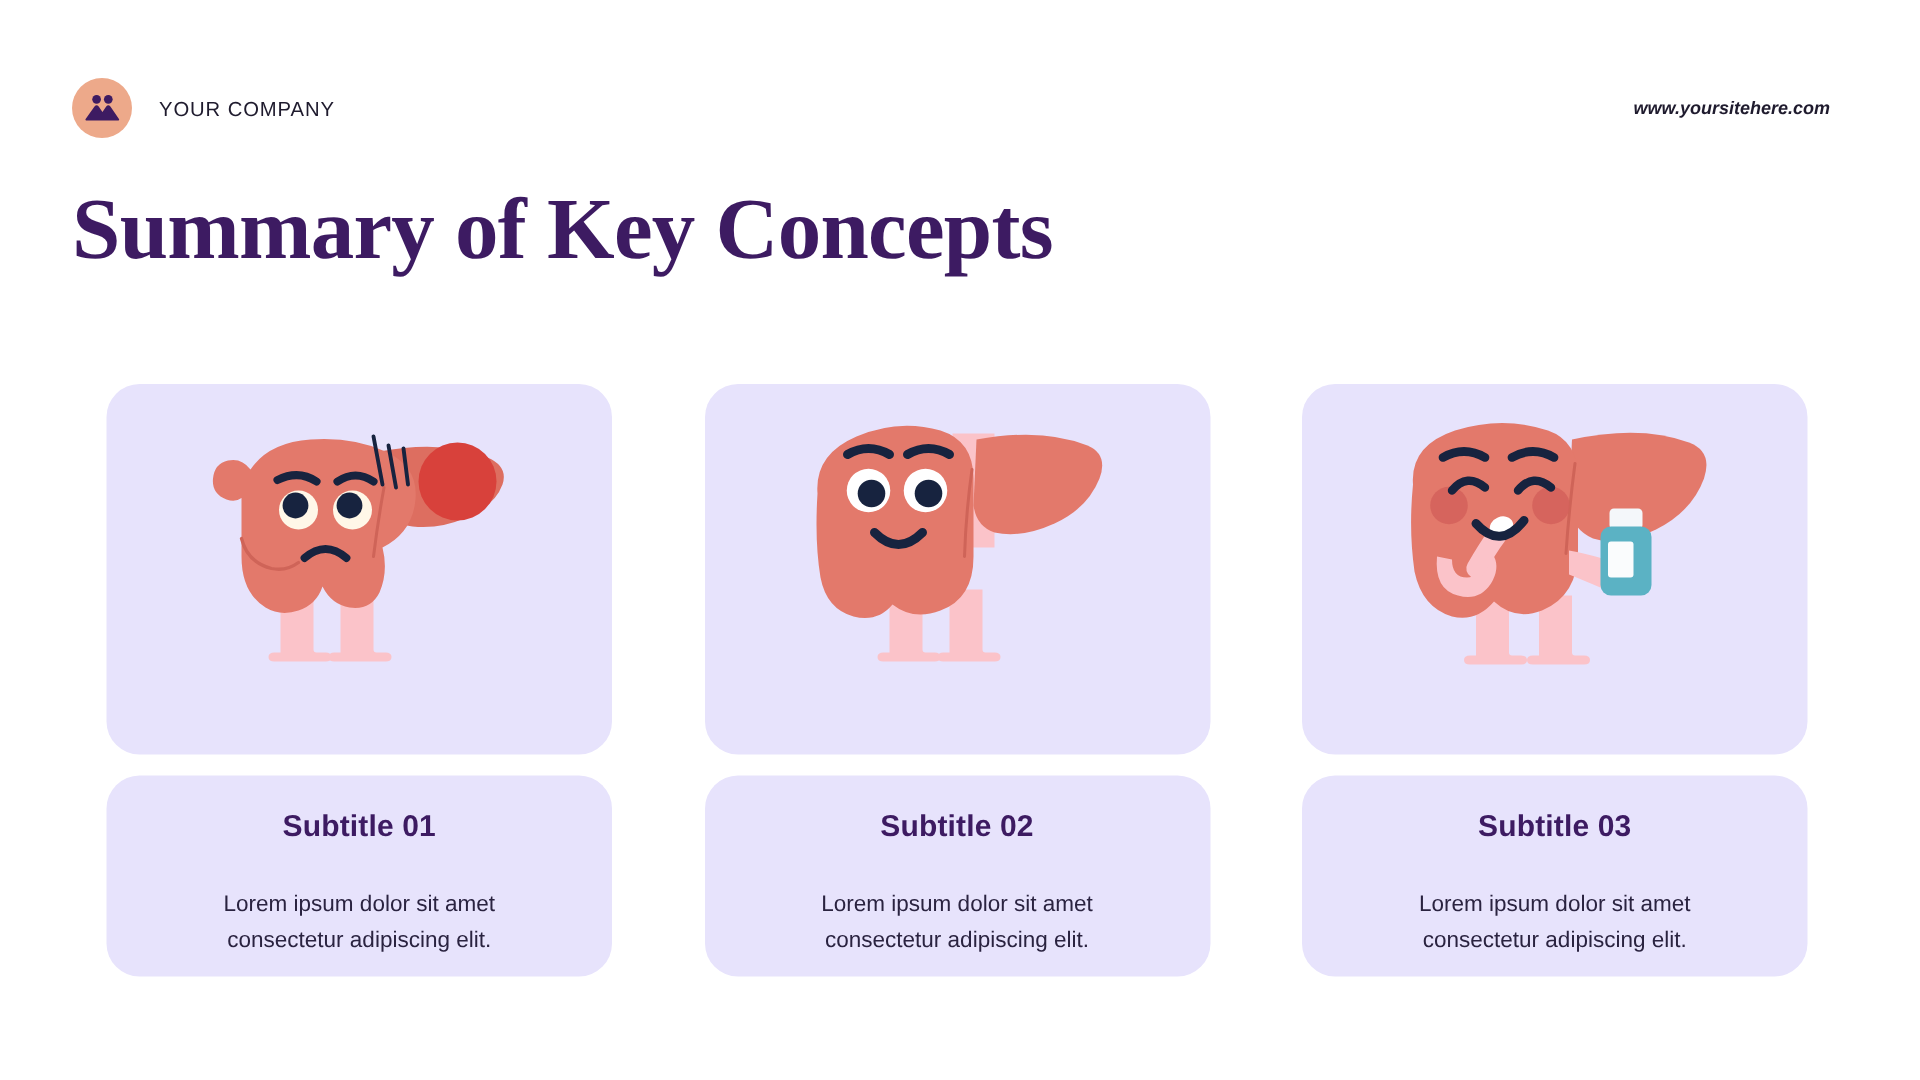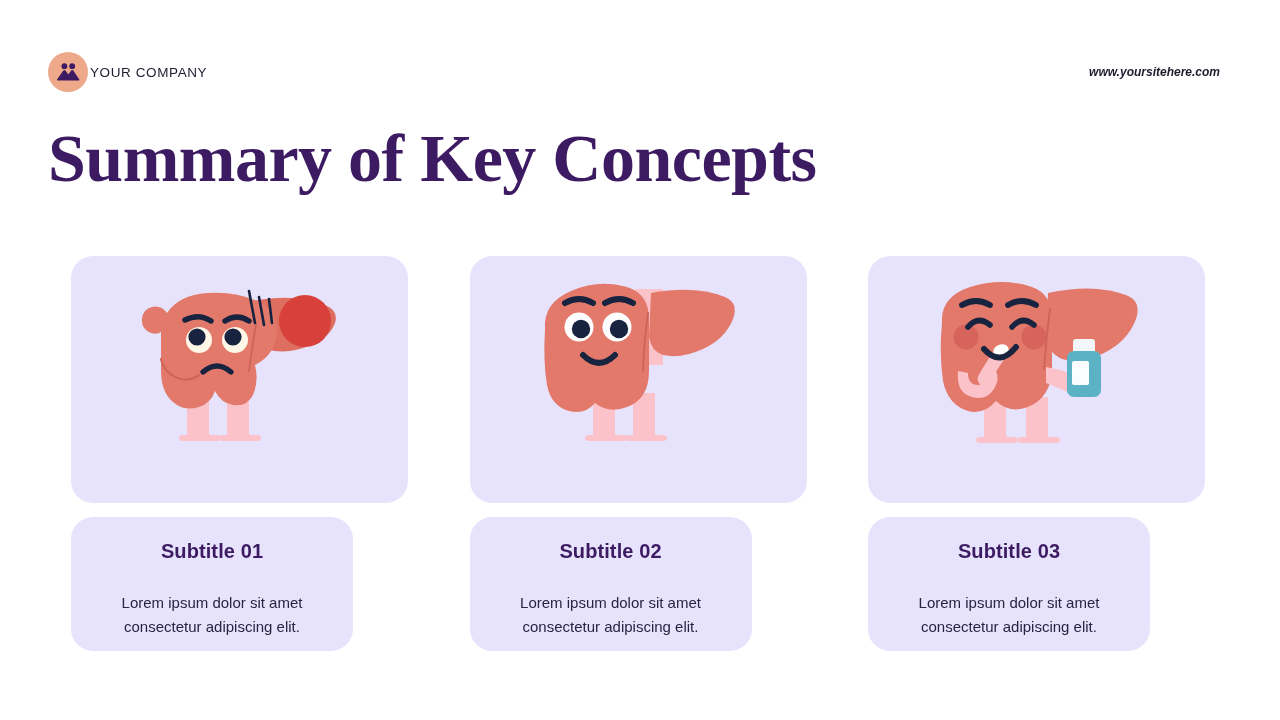--- a/index.html
+++ b/index.html
@@ -24,21 +24,21 @@
     right: 60px;
     height: 40px;
     display: flex;
     align-items: center;
     justify-content: space-between;
   }
 
   .brand {
     display: flex;
     align-items: center;
-    gap: 2px;
+    gap: 18px;
   }
 
   .logo-circle {
     width: 40px;
     height: 40px;
     border-radius: 50%;
     background: #EDA98A;
     display: flex;
     align-items: center;
     justify-content: center;
@@ -63,21 +63,21 @@
     white-space: nowrap;
   }
 
   
   .page-title {
     position: absolute;
     top: 124px;
     left: 48px;
     font-family: "Liberation Serif", "DejaVu Serif", serif;
     font-weight: 700;
-    font-size: 68px;
+    font-size: 58px;
     line-height: 1.0;
     color: #3D1B62;
     letter-spacing: -0.5px;
     white-space: nowrap;
   }
 
   
   .cards {
     position: absolute;
     top: 256px;
@@ -104,21 +104,21 @@
     align-items: center;
     justify-content: center;
   }
 
   .illus-card svg {
     display: block;
   }
 
   .text-card {
     margin-top: 14px;
-    width: 282px;
+    width: 337px;
     height: 134px;
     background: #E7E3FC;
     border-radius: 22px;
     display: flex;
     flex-direction: column;
     align-items: center;
     justify-content: flex-start;
     padding: 22px 24px 0 24px;
     text-align: center;
   }

